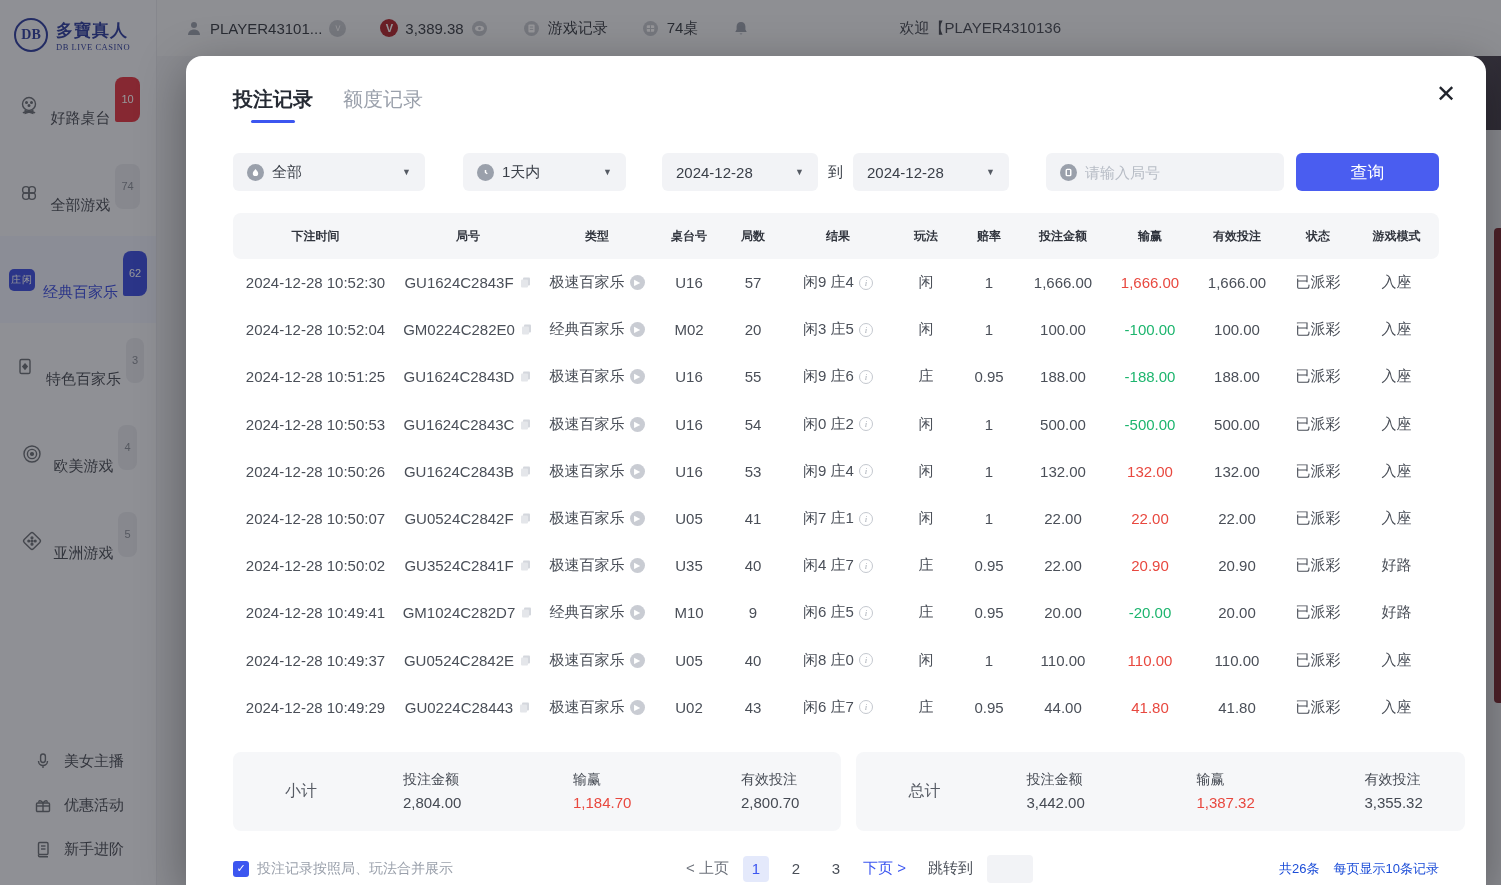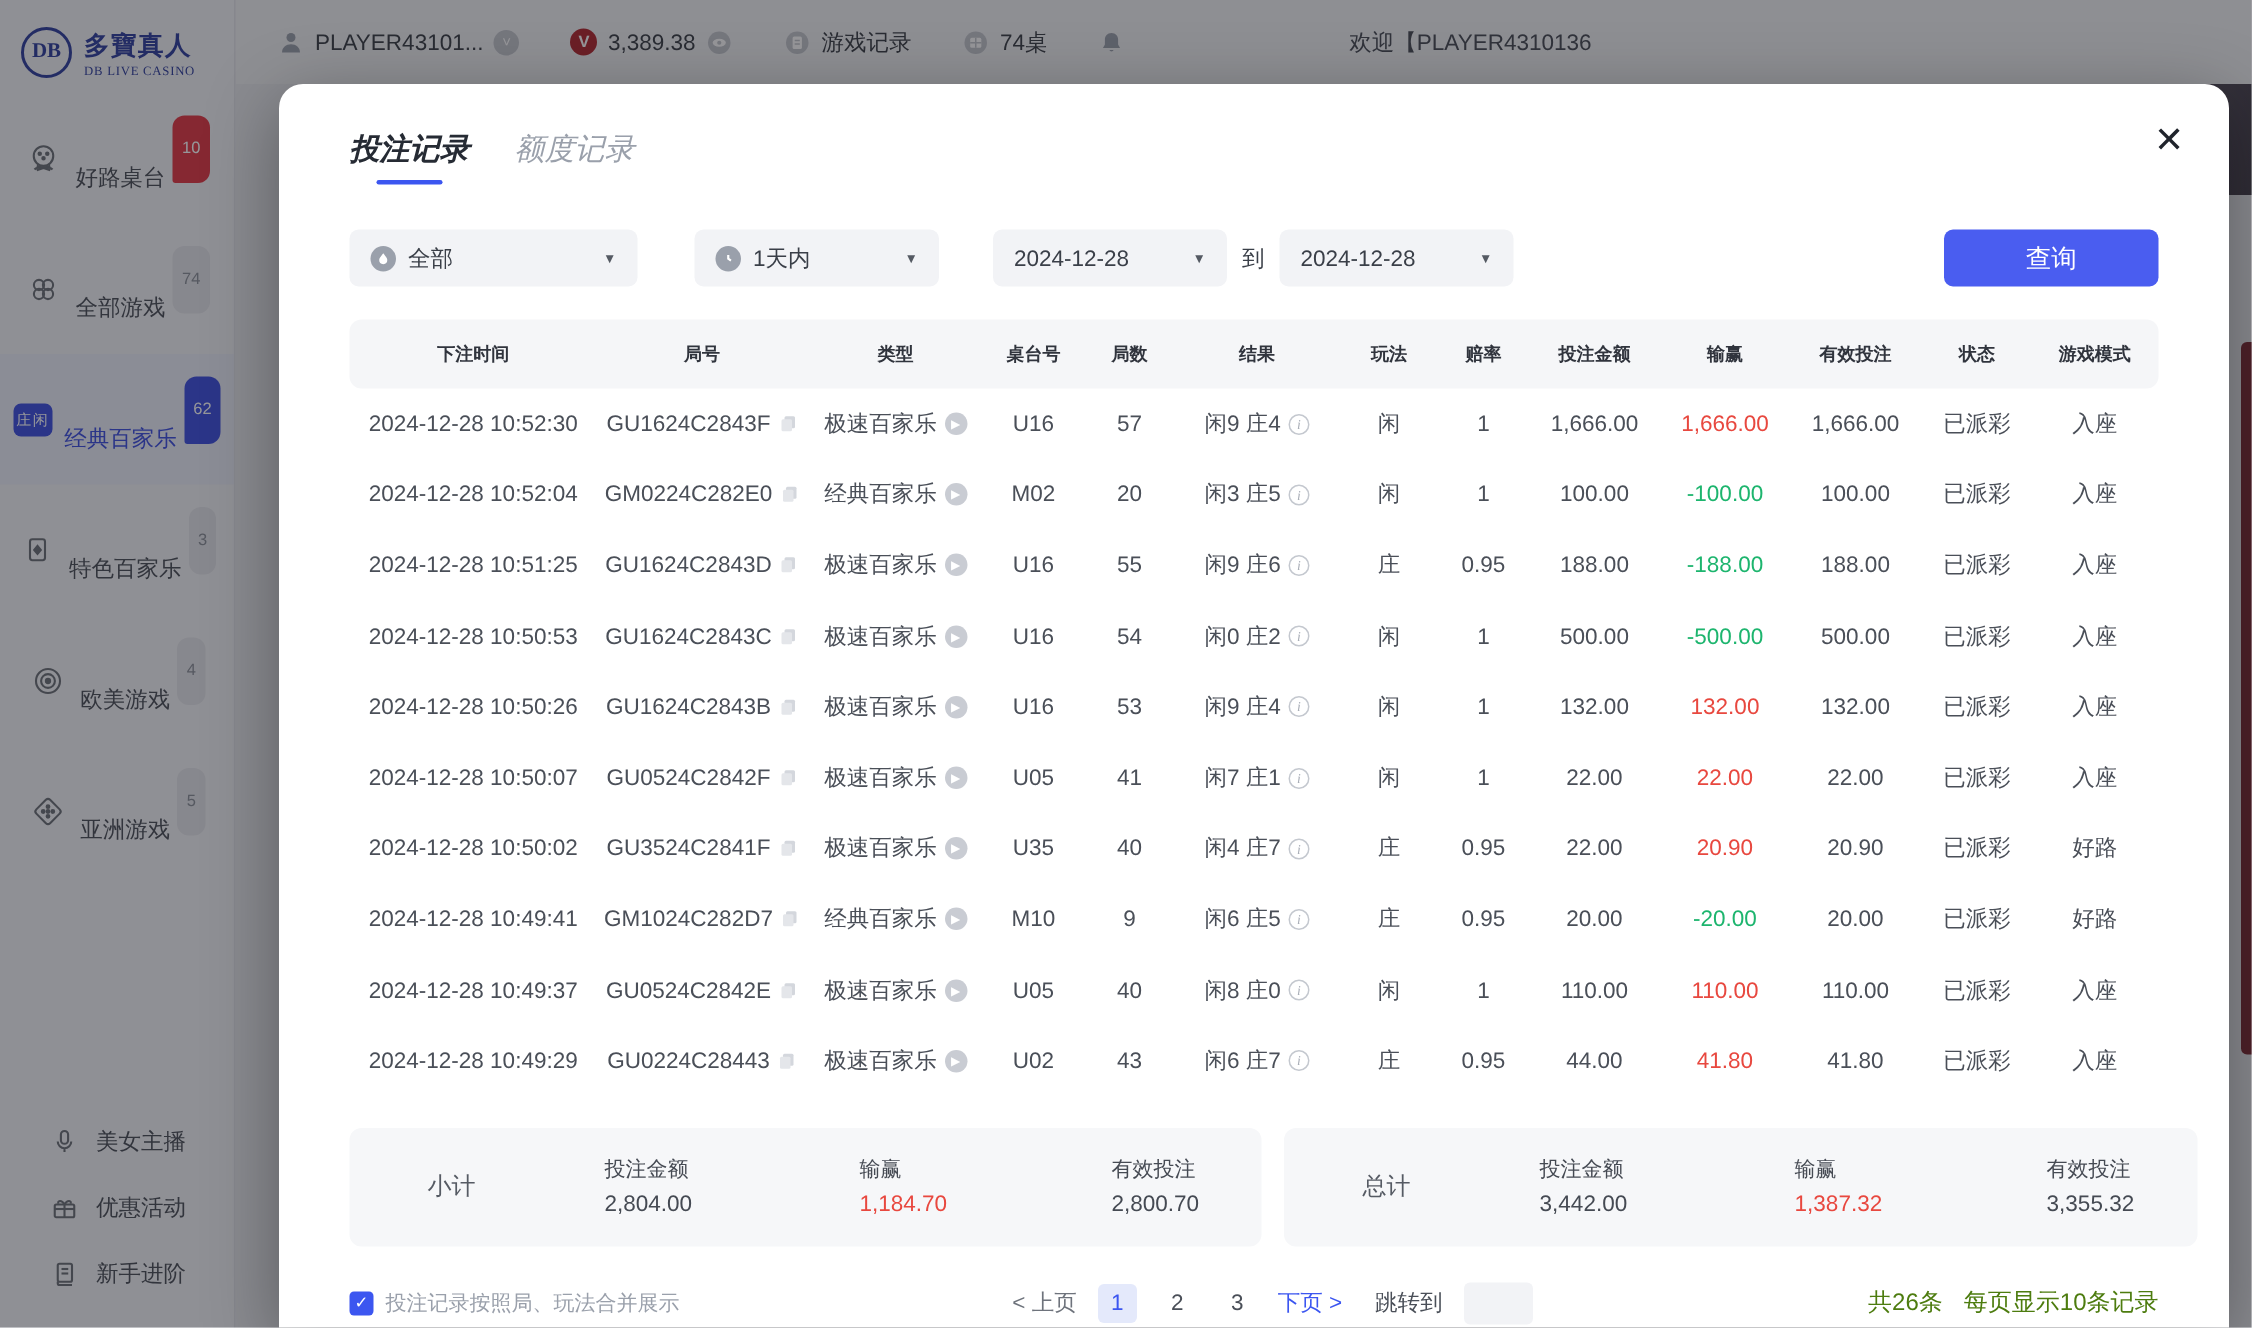--- a/index.html
+++ b/index.html
@@ -57,21 +57,21 @@
   
   .overlay { position:absolute; inset:0; background:rgba(22,23,28,.45); z-index:10; }
 
   
   .modal { position:absolute; left:186px; top:56px; width:1300px; height:829px; z-index:20;
     background:#fff; border-radius:16px 16px 0 0; box-shadow:0 12px 48px rgba(0,0,0,.35);
     padding:30px 47px 0 47px; }
   .close-btn { position:absolute; top:24px; right:26px; width:28px; height:28px; border:none;
     background:transparent; font-size:24px; color:#20242c; cursor:pointer; line-height:1; }
 
-  .tabs { display:flex; gap:30px; margin-top:0;font-style:italic; }
+  .tabs { display:flex; gap:30px; margin-top:0; }
   .tab { font-size:20px; color:#9aa0ab; padding-bottom:10px; cursor:pointer; position:relative; }
   .tab.active { color:#262b34; font-weight:bold; }
   .tab.active::after { content:""; position:absolute; left:50%; transform:translateX(-50%);
     bottom:0; width:44px; height:3px; border-radius:2px; background:#3c56f0; }
 
   
   .filters { display:flex; align-items:center; margin-top:30px; font-size:15px; color:#3a3f48; }
   .fbox { background:#f2f3f6; border-radius:6px; height:38px; display:flex; align-items:center;
     padding:0 14px; cursor:pointer; }
   .fbox .caret { margin-left:auto; font-size:9px; color:#555a63; }
@@ -127,21 +127,21 @@
   .pagination { display:flex; align-items:center; gap:14px; margin:0 auto; color:#565b64;
     font-size:15px; padding-left:110px; }
   .pg-prev { color:#6e737c; cursor:pointer; }
   .pg-num { min-width:26px; height:26px; display:inline-flex; align-items:center;
     justify-content:center; border-radius:4px; cursor:pointer; color:#4a4f58; }
   .pg-num.active { background:#e4e9fb; color:#3c56f0; }
   .pg-next { color:#3c56f0; cursor:pointer; }
   .jump-label { margin-left:8px; color:#4a4f58; }
   .jump-input { width:46px; height:28px; background:#f2f3f6; border:none; border-radius:4px;
     outline:none; text-align:center; font-size:14px; }
-  .records-info { margin-left:auto; color:#4d7c0f; font-size:16px; display:flex; gap:14px; }
+  .records-info { margin-left:auto; color:#1d4ed8; font-size:13px; display:flex; gap:14px; }
 </style>
 </head>
 <body>
 
 <div class="page">
   <div class="page-banner">
     <div class="banner-blob"></div>
   </div>
   <div class="floating-strip"></div>
 
@@ -354,20 +354,28 @@
       <span class="caret">▼</span>
     </div>
     <div class="fbox sel-date">
       <span>2024-12-28</span>
       <span class="caret">▼</span>
     </div>
     <span class="to-label">到</span>
     <div class="fbox sel-date">
       <span>2024-12-28</span>
       <span class="caret">▼</span>
+    </div>
+    <div class="fbox round-box">
+      <span class="ficon">
+        <svg width="9" height="9" viewBox="0 0 10 10">
+            <rect x="2.5" y="1.5" width="5" height="7" rx="1"></rect>
+          </svg>
+      </span>
+      <input placeholder="请输入局号" style="">
     </div>
     <button class="search-btn">查询</button>
   </div>
 
   <div class="thead grid-row">
     <span>下注时间</span>
     <span>局号</span>
     <span>类型</span>
     <span>桌台号</span>
     <span>局数</span>

